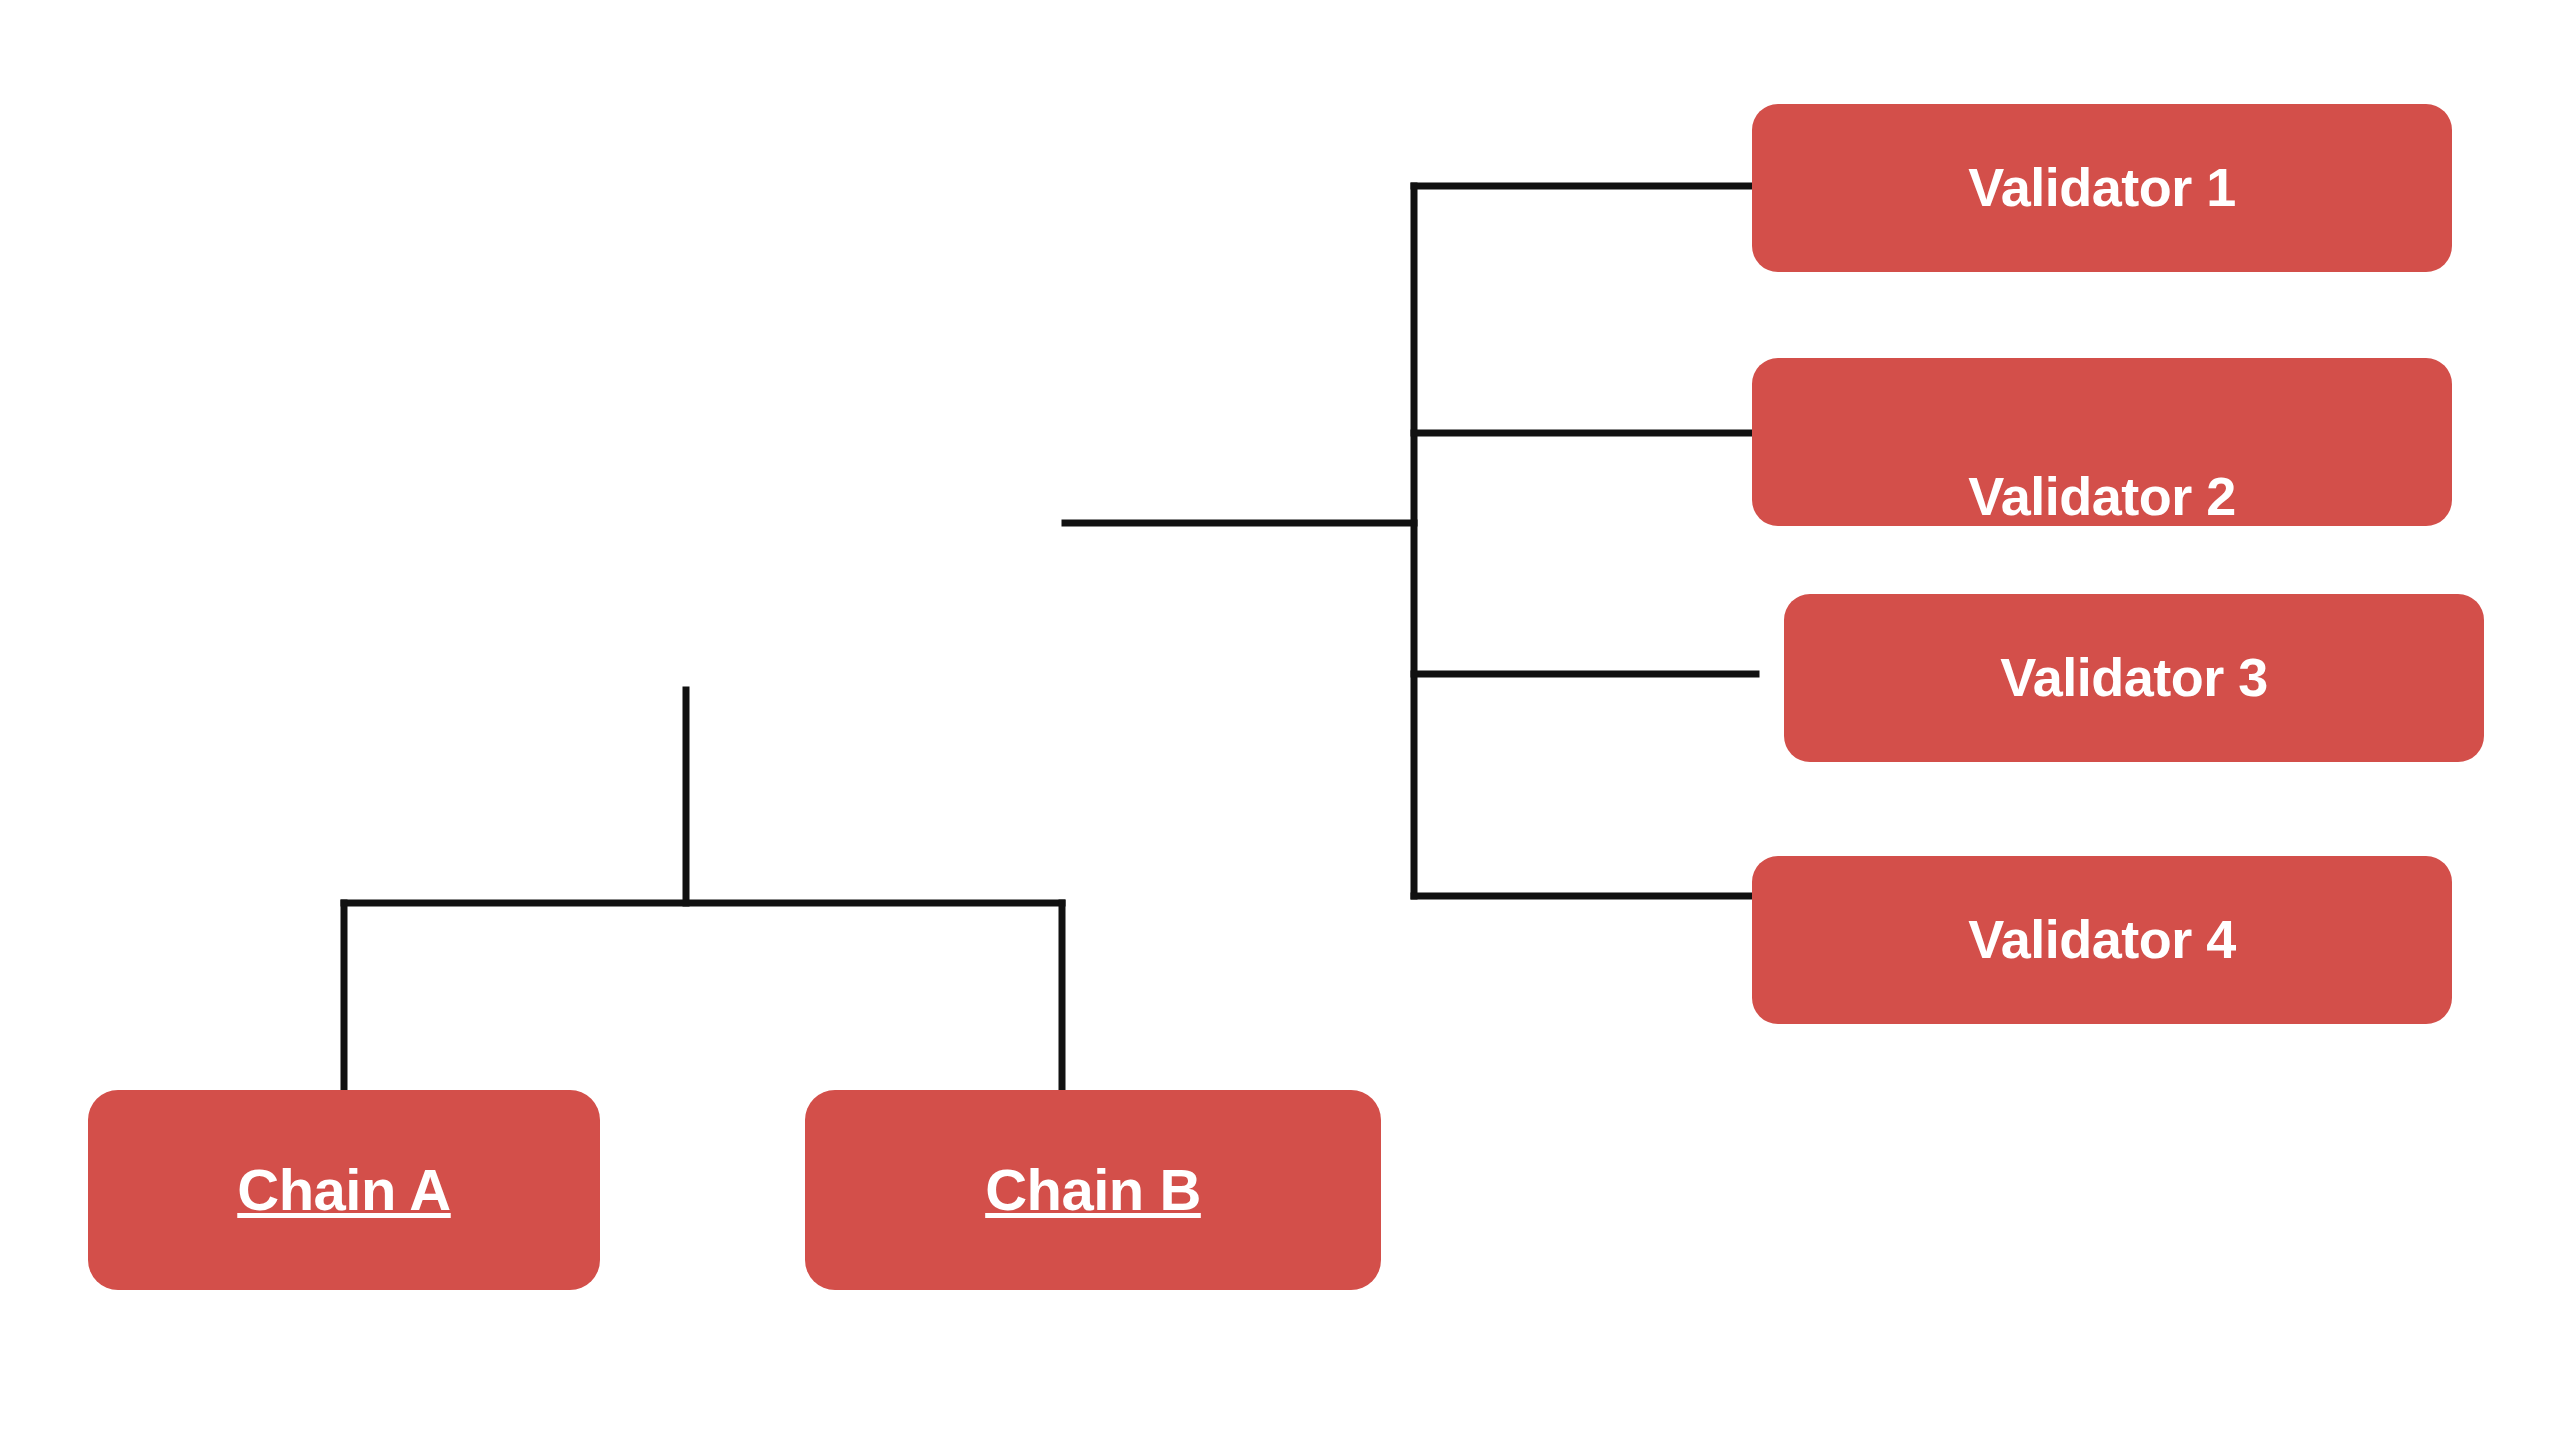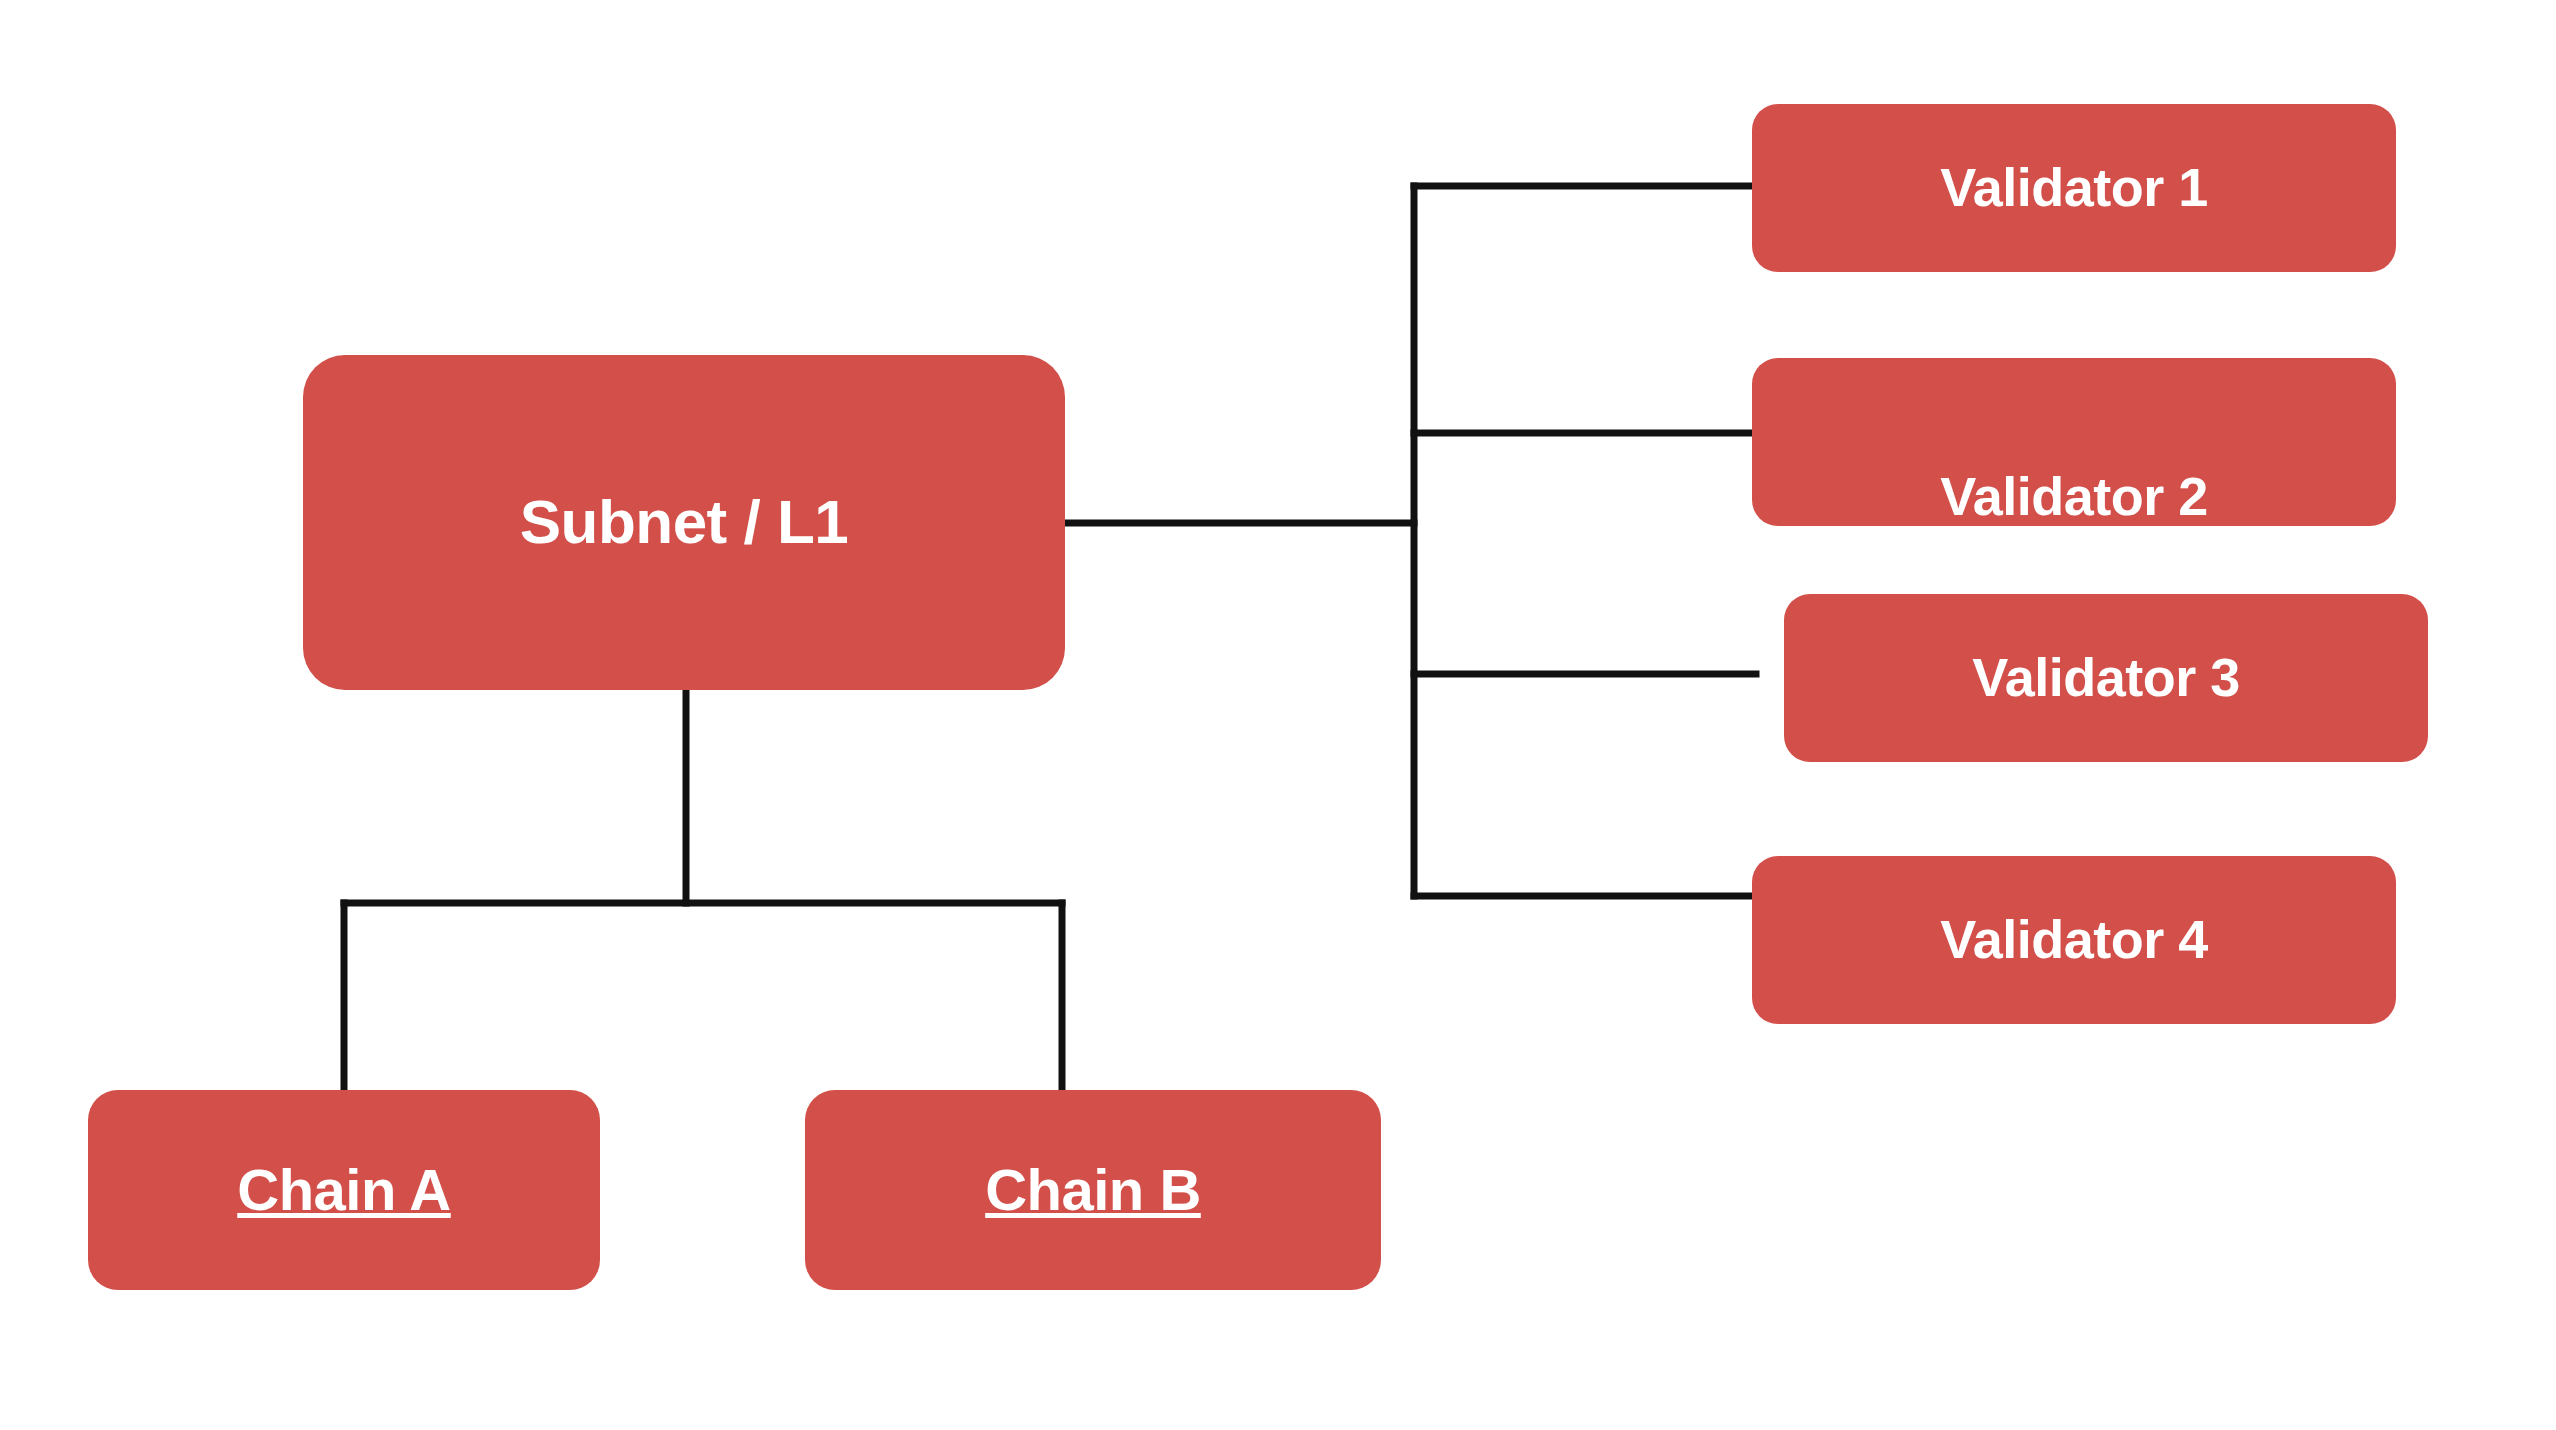--- a/index.html
+++ b/index.html
@@ -49,21 +49,21 @@
   #node-subnet {
     left: 303px;
     top: 355px;
     width: 762px;
     height: 335px;
     font-size: 62px;
     border-radius: 42px;
   }
   
   .node-validator {
-    width: 644px;
+    width: 700px;
     height: 168px;
     left: 1752px;
     font-size: 54px;
     border-radius: 26px;
   }
   #node-validator-1 { top: 104px; }
   #node-validator-2 { top: 358px; align-items: flex-end; }
   #node-validator-3 { top: 594px; margin-left: 32px; }
   #node-validator-4 { top: 856px; }
   
@@ -104,23 +104,20 @@
       <path d="M 686 690 L 686 903"></path>
 
       <path d="M 344 903 L 1062 903"></path>
 
       <path d="M 344 903 L 344 1092"></path>
 
       <path d="M 1062 903 L 1062 1092"></path>
     </g>
   </svg>
 
-  <div class="node" id="node-subnet">
-    <span class="node-label">Subnet / L1</span>
-  </div>
 
   <div class="node node-validator" id="node-validator-1">
     <span class="node-label">Validator 1</span>
   </div>
   <div class="node node-validator" id="node-validator-2">
     <span class="node-label">Validator 2</span>
   </div>
   <div class="node node-validator" id="node-validator-3">
     <span class="node-label">Validator 3</span>
   </div>

